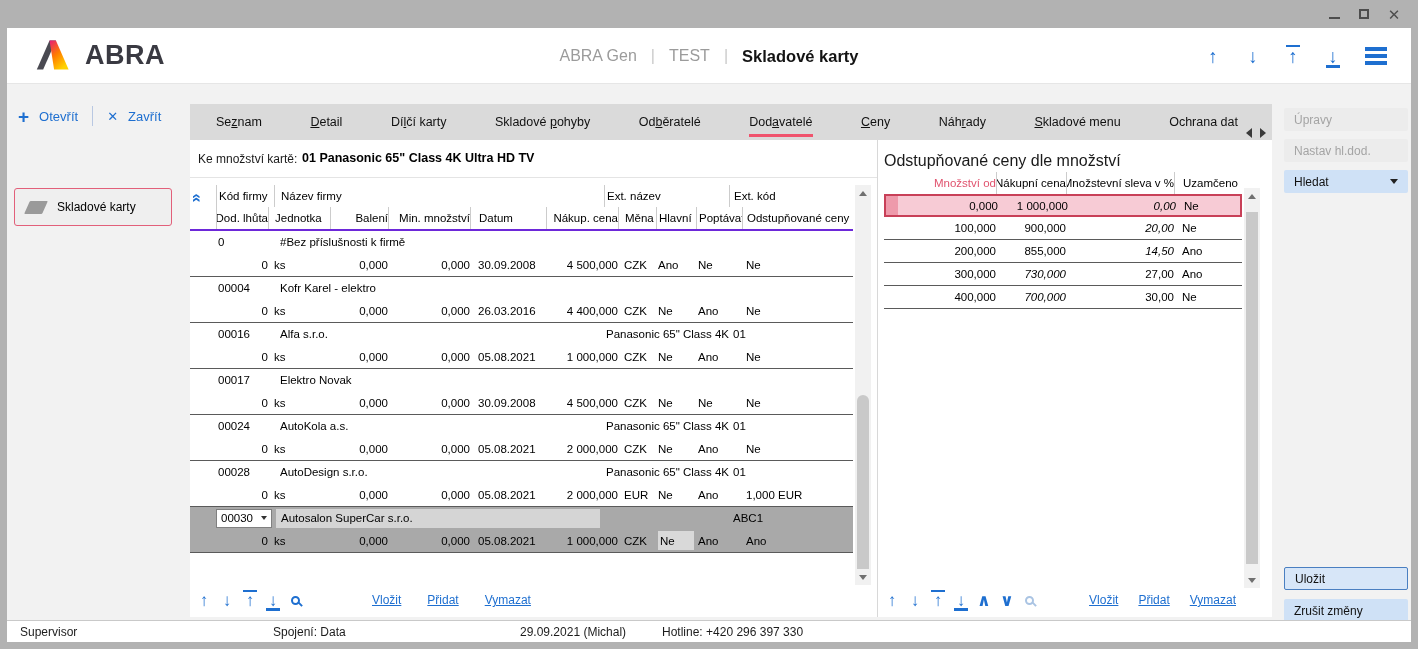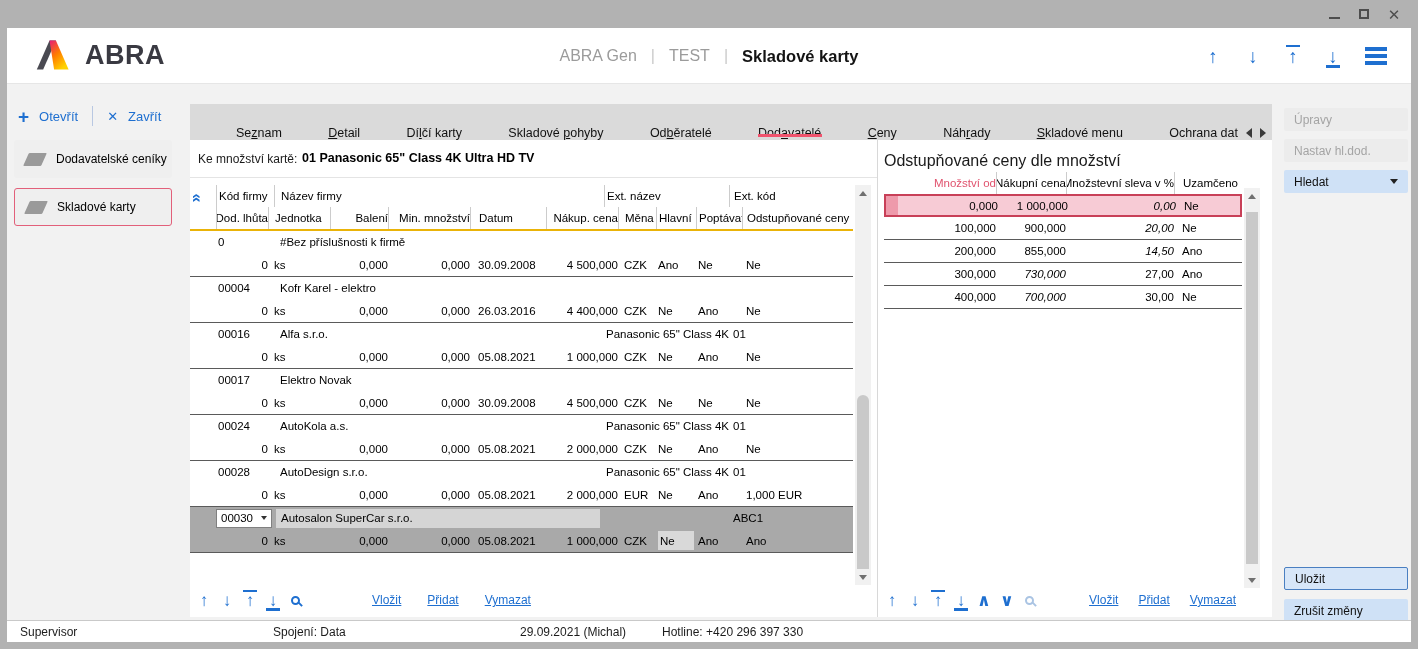--- a/index.html
+++ b/index.html
@@ -45,41 +45,41 @@
   .oc-lbl { font-size:13px; color:#1e6fd0; cursor:pointer; }
   .oc-div { width:1px; height:20px; background:#b9c8e2; margin:0 4px; }
   .nav-item { position:absolute; left:7px; width:158px; height:38px; background:#efefef; border-radius:3px;
               display:flex; align-items:center; gap:12px; padding-left:12px; font-size:12px; cursor:pointer; }
   .nav-item.active { border:1px solid #e2607a; }
   .pgram { width:18px; height:13px; background:#9a9a9a; transform:skewX(-24deg); border-radius:1px; }
 
   
   .tabbar { position:absolute; left:183px; top:20px; width:1082px; height:36px; background:#dadada;
             display:flex; align-items:center; justify-content:space-between; padding:0 34px 0 26px; }
-  .tab { position:relative; font-size:12.5px; color:#111; height:36px; display:flex; align-items:flex-end; cursor:pointer; white-space:nowrap;margin-left:20px; }
+  .tab { position:relative; font-size:12.5px; color:#111; height:36px; display:flex; align-items:center; cursor:pointer; white-space:nowrap; }
   .acc { text-decoration:underline; }
   .tab .redline { position:absolute; left:50%; transform:translateX(-50%); bottom:3px; width:64px; height:3px; background:#f0536d; }
   .tabscroll { position:absolute; right:6px; bottom:2px; display:flex; gap:8px; align-items:center; }
   .tri-l { width:0; height:0; border-top:5px solid transparent; border-bottom:5px solid transparent; border-right:6px solid #3a3a3a; cursor:pointer; }
   .tri-r { width:0; height:0; border-top:5px solid transparent; border-bottom:5px solid transparent; border-left:6px solid #3a3a3a; cursor:pointer; }
 
   
   .panel { position:absolute; left:183px; top:56px; width:1082px; height:477px; background:#fff; }
   .vdiv { position:absolute; left:687px; top:0; bottom:0; width:1px; background:#d8d8d8; }
 
   .ctx { position:absolute; left:0; top:0; width:687px; height:38px; border-bottom:1px solid #e4e4e4; }
   .ctx-lbl { position:absolute; left:8px; top:12px; font-size:12px; color:#1a1a1a; }
   .ctx-val { position:absolute; left:112px; top:11px; font-size:12.5px; font-weight:bold; color:#000; }
 
   
   .stable { position:absolute; left:0; top:45px; width:663px; font-size:11.5px; }
   .sr1, .sr2 { display:grid; height:22px; align-items:center; }
   .sr1 { grid-template-columns:26px 58px 330px 125px 1fr; }
   .sr2 { grid-template-columns:26px 52px 62px 58px 82px 76px 72px 38px 40px 46px 1fr; }
-  .shead { border-bottom:2px solid #eab308; }
+  .shead { border-bottom:2px solid #6d28d9; }
   .shead .cell { border-left:1px solid #ccc; height:100%; display:flex; align-items:center; }
   .shead .cell.nb { border-left:none; }
   .cell { overflow:hidden; white-space:nowrap; }
   .r { text-align:right; justify-content:flex-end !important; }
   .pl2 { padding-left:2px; } .pl4 { padding-left:4px; } .pl6 { padding-left:6px; } .pl8 { padding-left:8px; }
   .rec { border-bottom:1px solid #5a5a5a; }
   .rec .sr1, .rec .sr2 { height:22.5px; }
   .chev2 { position:absolute; left:3px; top:50px; color:#1e6fd0; font-size:16px; font-weight:bold;
            transform:rotate(90deg); cursor:pointer; line-height:1; }
   .rec.sel { background:#a9a9a9; }
@@ -196,24 +196,20 @@
 
     <div class="content">
 
       <div class="oc-row">
         <span class="blue plus">+</span>
         <span class="oc-lbl">Otevřít</span>
         <span class="oc-div"></span>
         <span class="blue xglyph">✕</span>
         <span class="oc-lbl">Zavřít</span>
       </div>
-      <div class="nav-item" style="top:56px;">
-        <span class="pgram"></span>
-        <span>Dodavatelské ceníky</span>
-      </div>
       <div class="nav-item active" style="top:104px;">
         <span class="pgram"></span>
         <span>Skladové karty</span>
       </div>
 
       <div class="tabbar">
         <div class="tab">
             <span><span>Se</span><span class="acc">z</span><span>nam</span></span>
           </div>
         <div class="tab">

